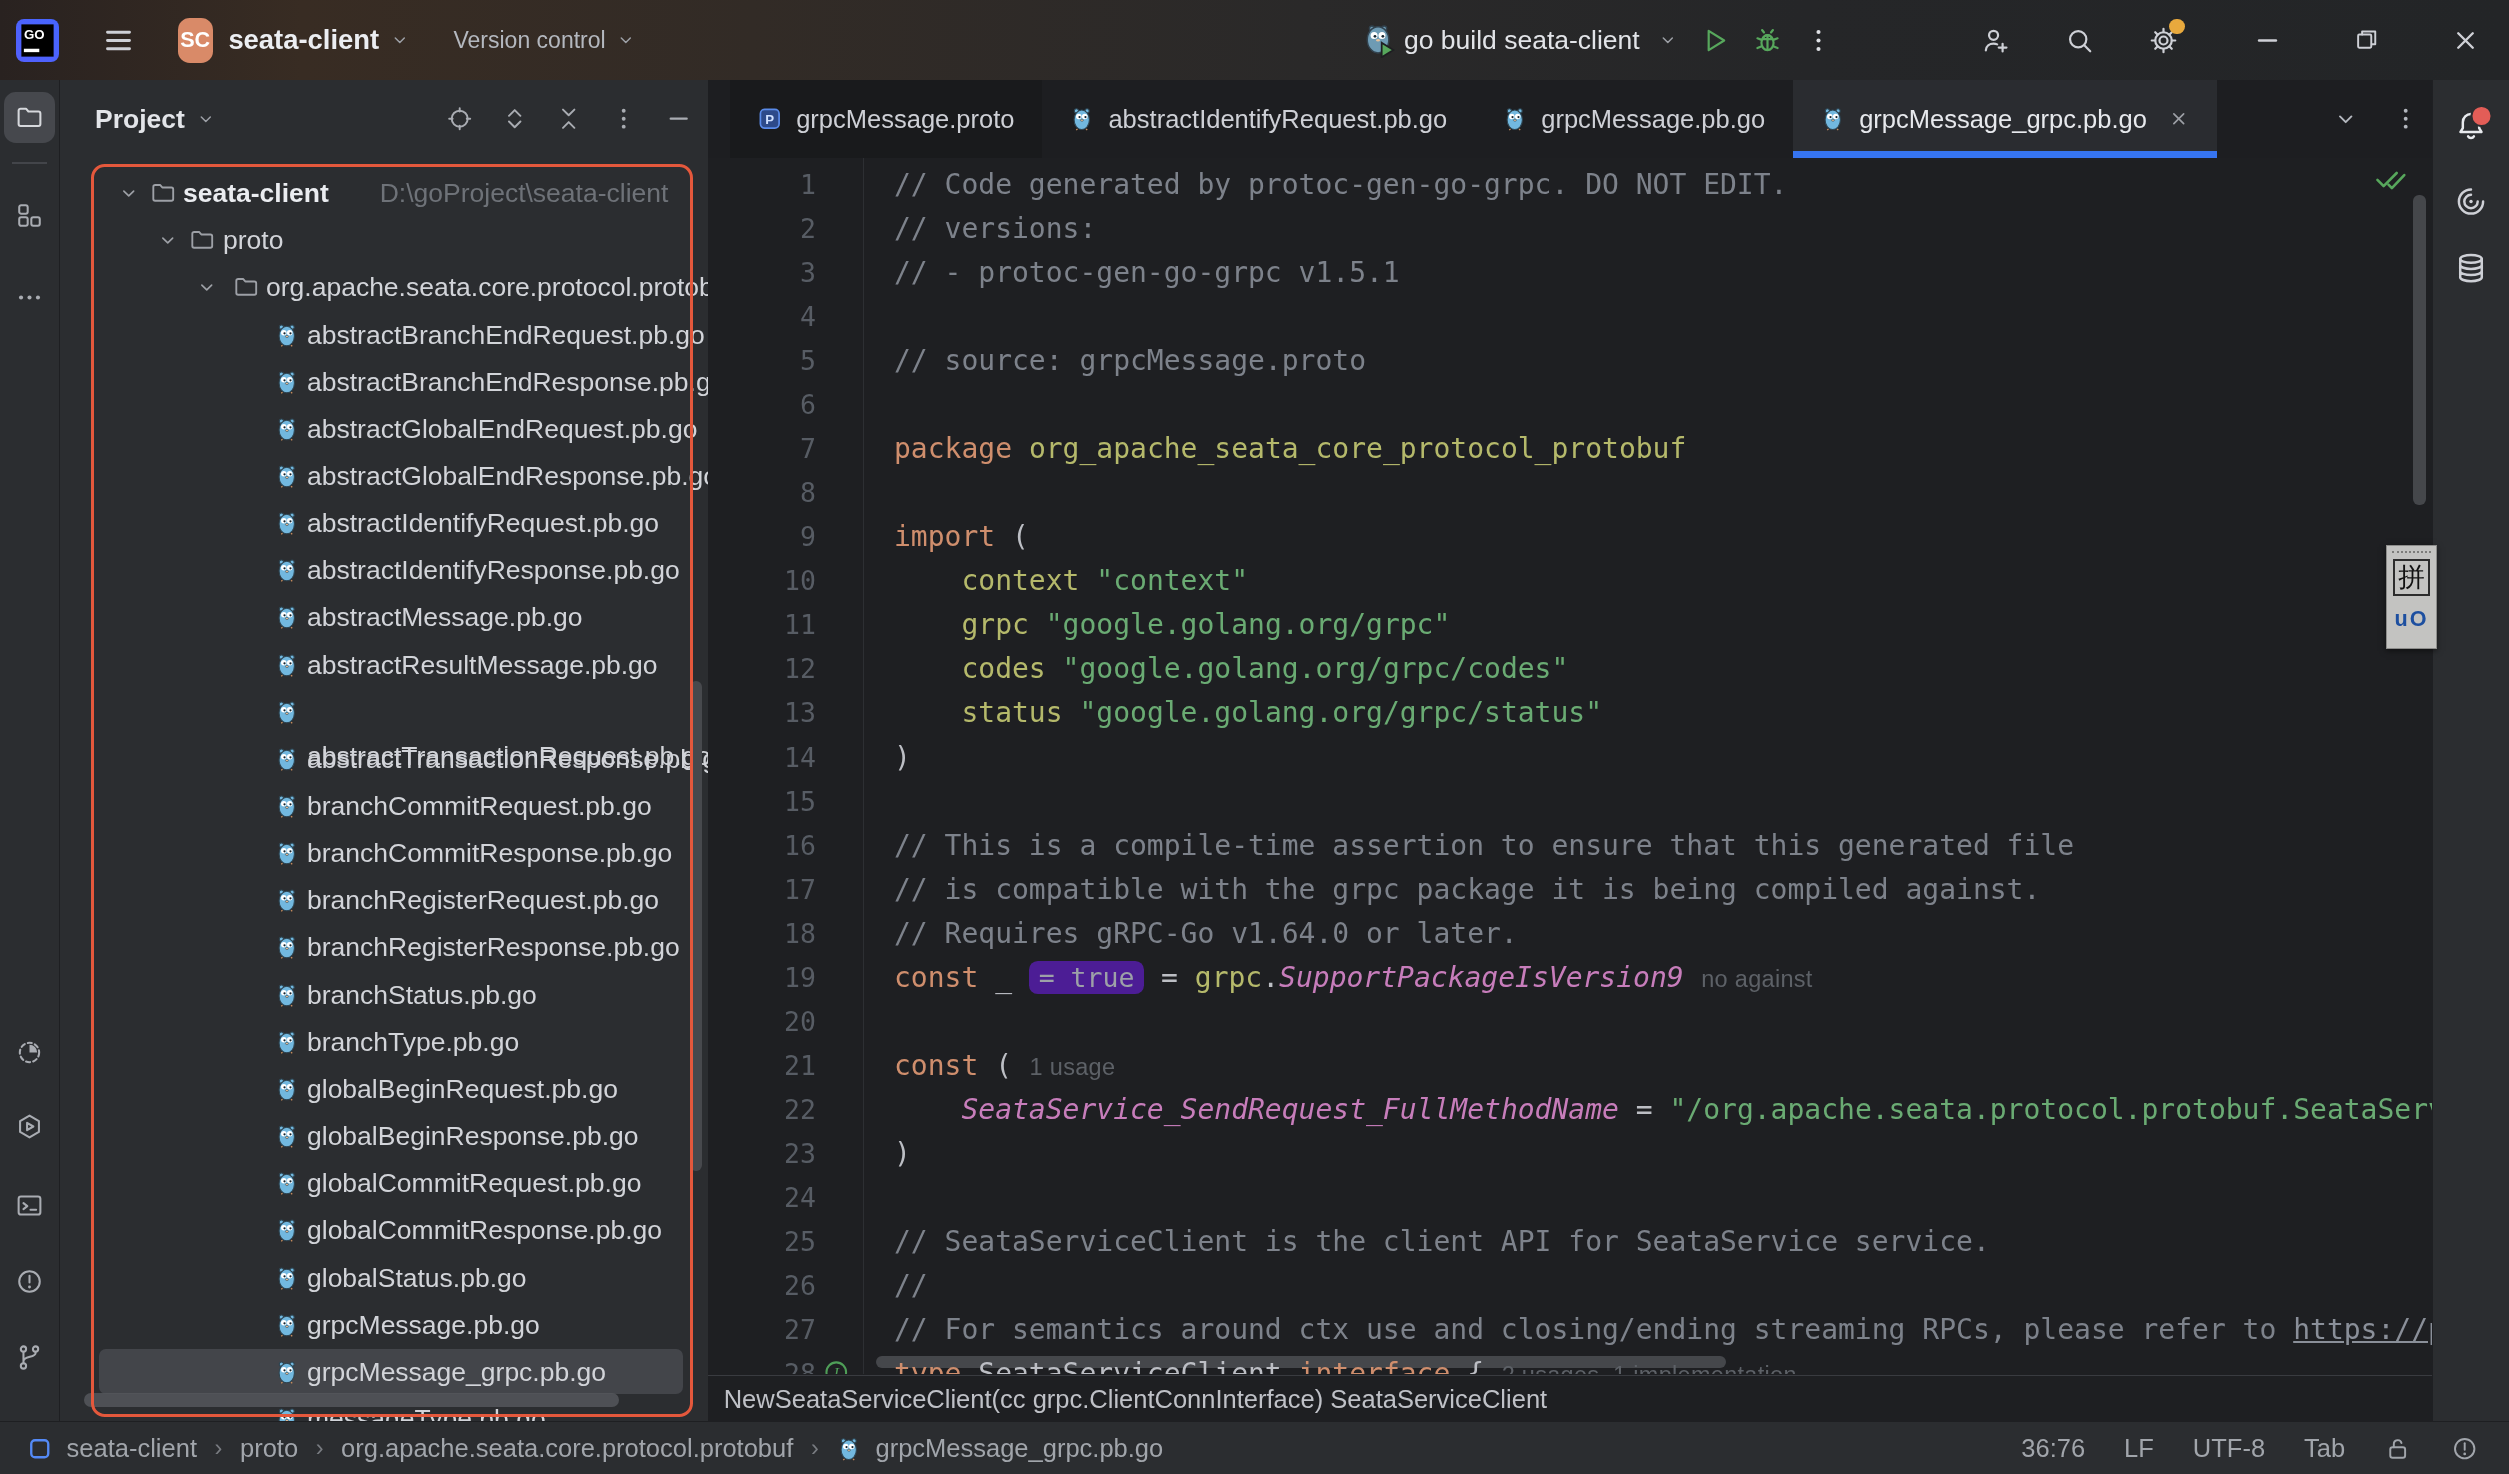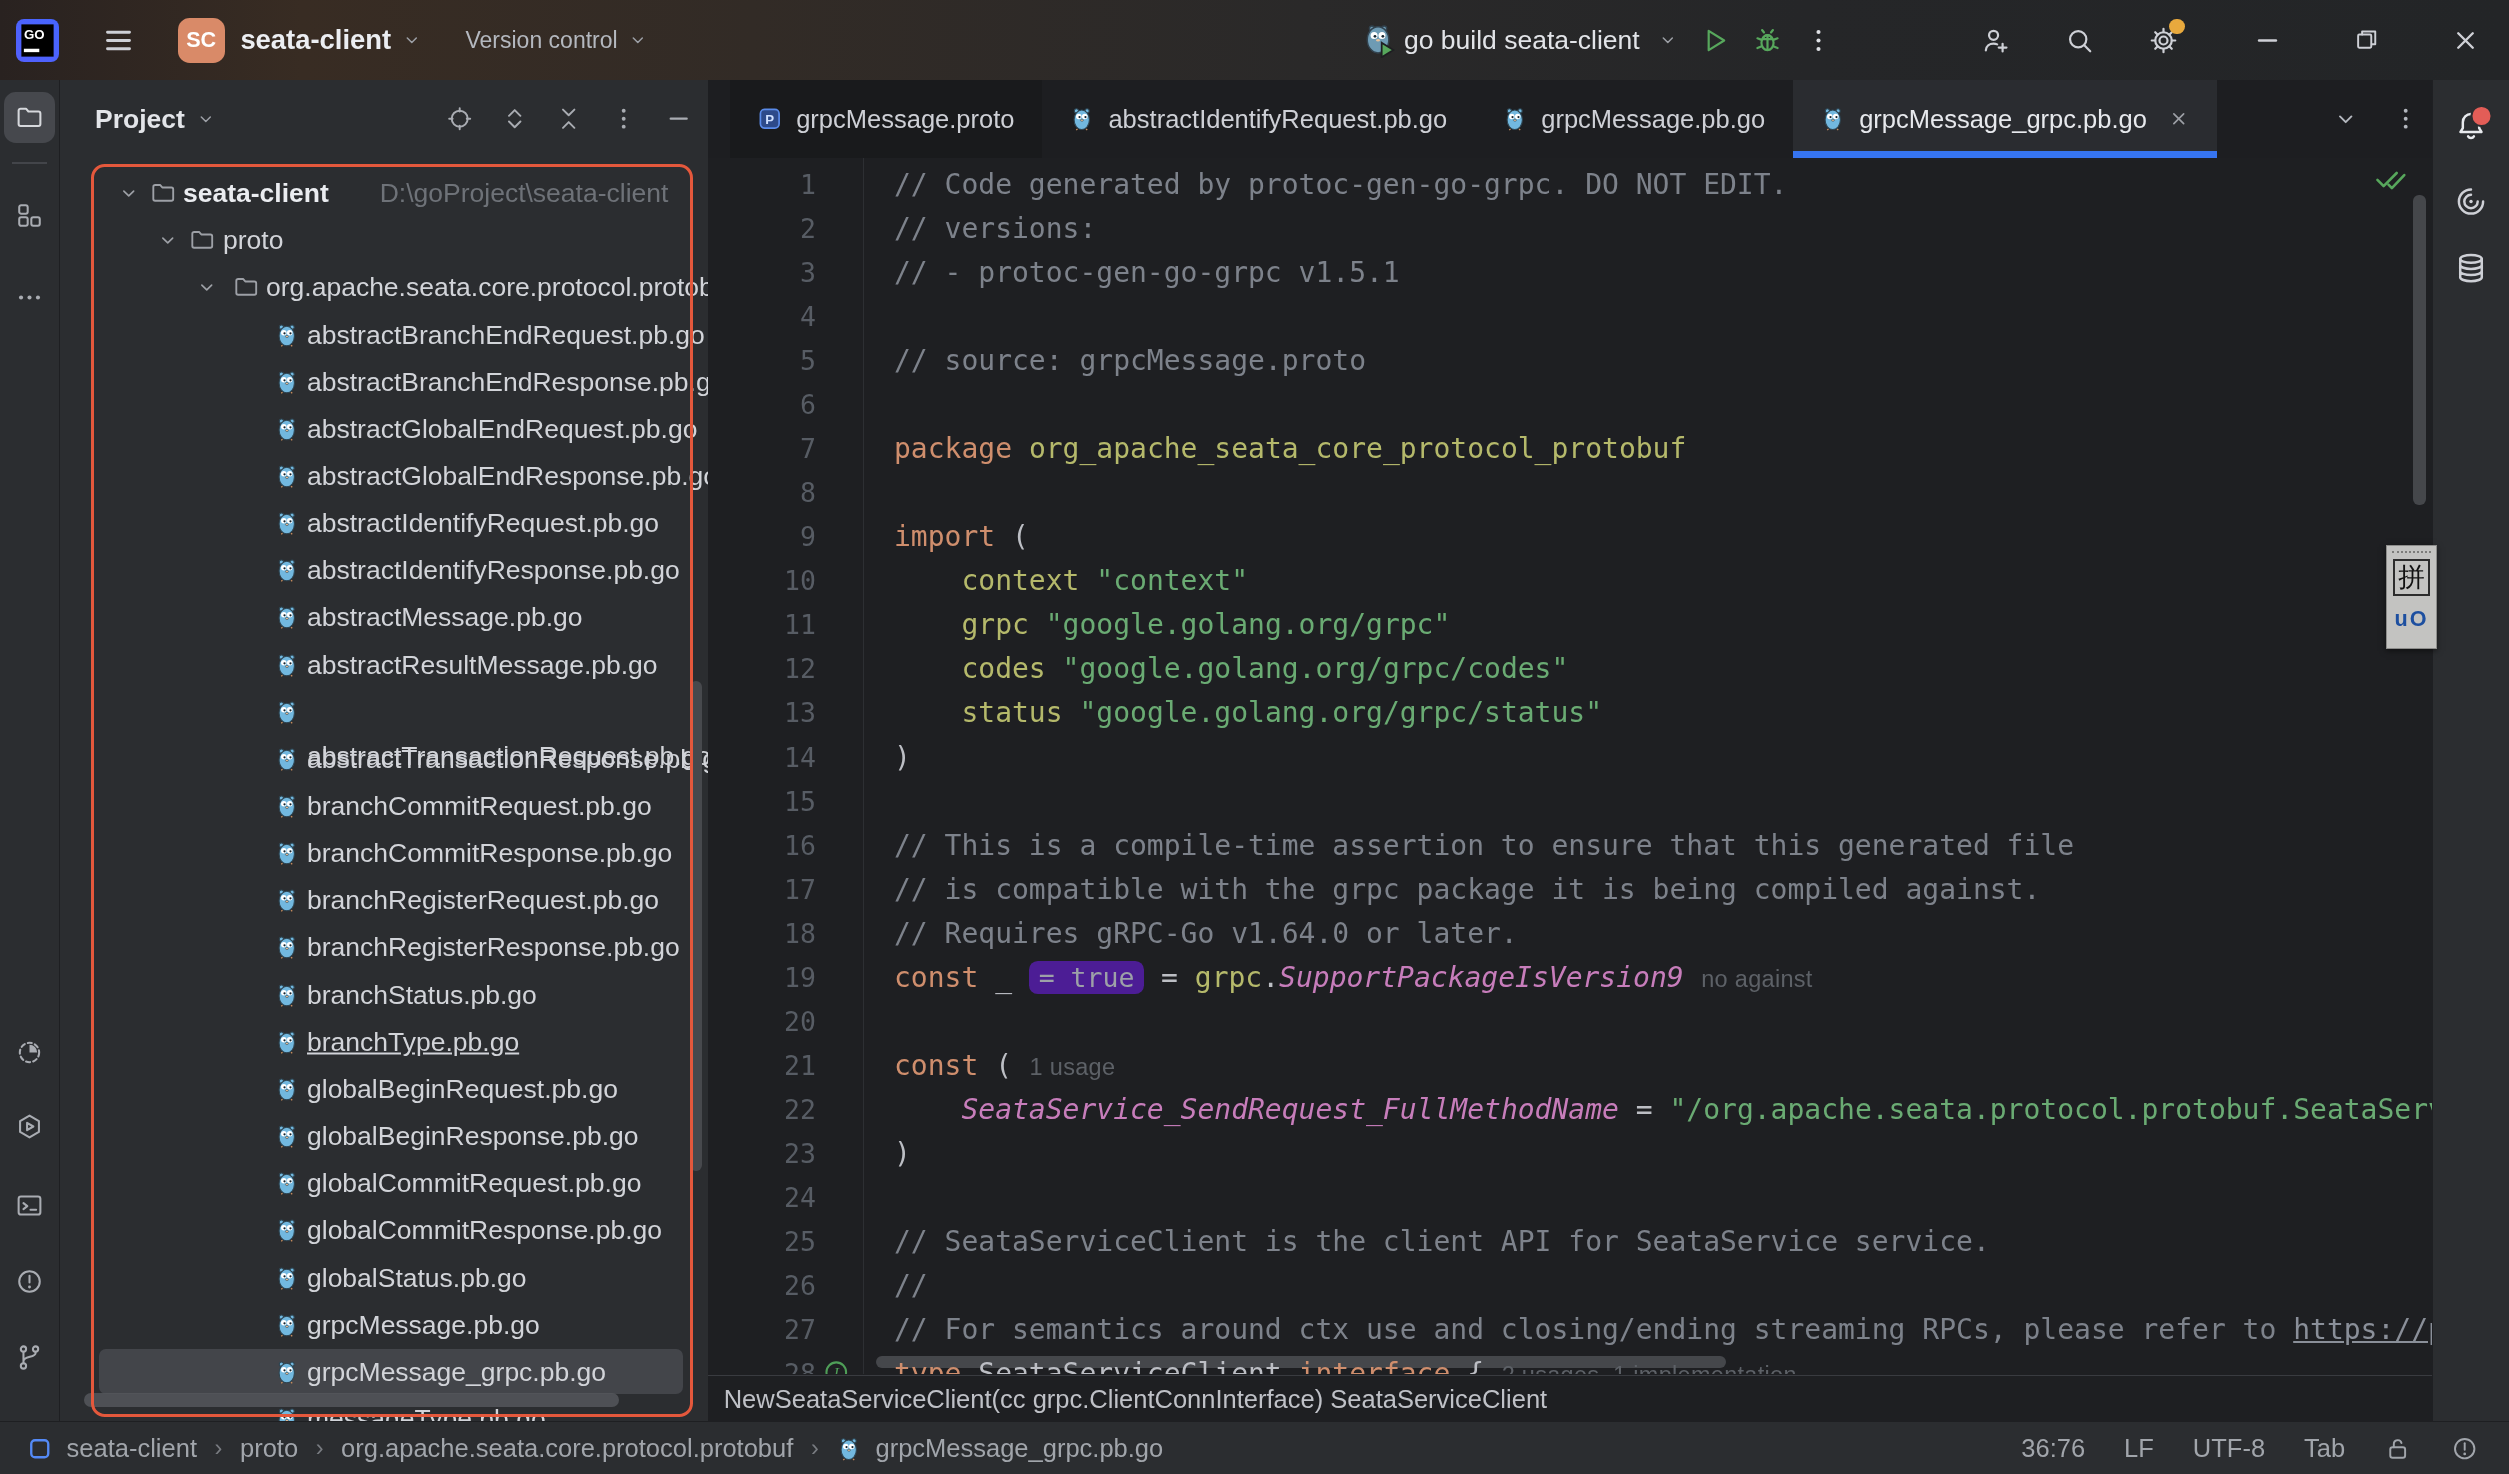--- a/index.html
+++ b/index.html
@@ -4,21 +4,21 @@
 <style>
   html,body{margin:0;padding:0;background:#1e1f22;}
   body{width:2509px;height:1474px;position:relative;overflow:hidden;
        font-family:"Liberation Sans",sans-serif;color:#dfe1e5;-webkit-font-smoothing:antialiased;}
   
   .titlebar{position:absolute;top:0;left:0;width:2509px;height:80px;
     background:linear-gradient(90deg,#292220 0%,#382c23 12%,#322b26 30%,#2a2929 52%,#252628 72%,#232527 100%);
     display:flex;align-items:center;}
   .tb-left{display:flex;align-items:center;gap:0;padding-left:15.7px;}
   .tb-item{display:flex;align-items:center;}
-  .sc-badge{width:47px;height:45px;border-radius:11.8px;background:#d98a68;color:#fff;
+  .sc-badge{width:35px;height:45px;border-radius:11.8px;background:#d98a68;color:#fff;
     font-weight:700;font-size:21.6px;display:flex;align-items:center;justify-content:center;}
   .tb-project{font-size:27.4px;font-weight:600;color:#eceef2;margin-left:15.7px;}
   .tb-vcs{font-size:23px;color:#b4b8bf;margin-left:43px;}
   .chev{margin-left:9.8px;display:flex;align-items:center;}
   .run-widget{position:absolute;left:1362px;top:0;height:80px;display:flex;align-items:center;gap:7px;}
   .run-label{font-size:26.5px;color:#e2e4e8;}
   .tb-right{position:absolute;right:0;top:0;height:80px;display:flex;align-items:center;gap:53px;padding-right:29px;}
   .winbtn{display:flex;align-items:center;justify-content:center;}
   .gear-wrap{position:relative;display:flex;}
   .gear-dot{position:absolute;right:-5.9px;top:-5.9px;width:15.7px;height:15.7px;border-radius:50%;background:#e8a93d;}
@@ -597,21 +597,21 @@
               <circle cx="17" cy="4.6" r="2" fill="#72b8df" stroke="#2e4552" stroke-width="1"></circle>
               <ellipse cx="12" cy="13" rx="7.2" ry="9.2" fill="#72b8df" stroke="#2e4552" stroke-width="1"></ellipse>
               <circle cx="9.2" cy="9.8" r="2.6" fill="#fff"></circle>
               <circle cx="14.8" cy="9.8" r="2.6" fill="#fff"></circle>
               <circle cx="9.9" cy="10.4" r="1.05" fill="#14242e"></circle>
               <circle cx="15.5" cy="10.4" r="1.05" fill="#14242e"></circle>
               <ellipse cx="12.2" cy="13.4" rx="1.4" ry="1" fill="#e7c29c" stroke="#2e4552" stroke-width=".5"></ellipse>
               <path d="M8 21.6l-1.2 1M16 21.6l1.2 1" stroke="#c98f5f" stroke-width="1.2"></path>
             </svg>
           </span>
-          <span class="tr-el tr-label" style="left: 247px; text-decoration: underline;">branchType.pb.go</span>
+          <span class="tr-el tr-label" style="left: 247px;">branchType.pb.go</span>
         </div>
         <div class="tree-row" style="top: 986px;">
           <span class="tr-el" style="left: 214px;">
             <svg width="25.5" height="25.5" viewBox="0 0 24 24">
               <circle cx="7" cy="4.6" r="2" fill="#72b8df" stroke="#2e4552" stroke-width="1"></circle>
               <circle cx="17" cy="4.6" r="2" fill="#72b8df" stroke="#2e4552" stroke-width="1"></circle>
               <ellipse cx="12" cy="13" rx="7.2" ry="9.2" fill="#72b8df" stroke="#2e4552" stroke-width="1"></ellipse>
               <circle cx="9.2" cy="9.8" r="2.6" fill="#fff"></circle>
               <circle cx="14.8" cy="9.8" r="2.6" fill="#fff"></circle>
               <circle cx="9.9" cy="10.4" r="1.05" fill="#14242e"></circle>

